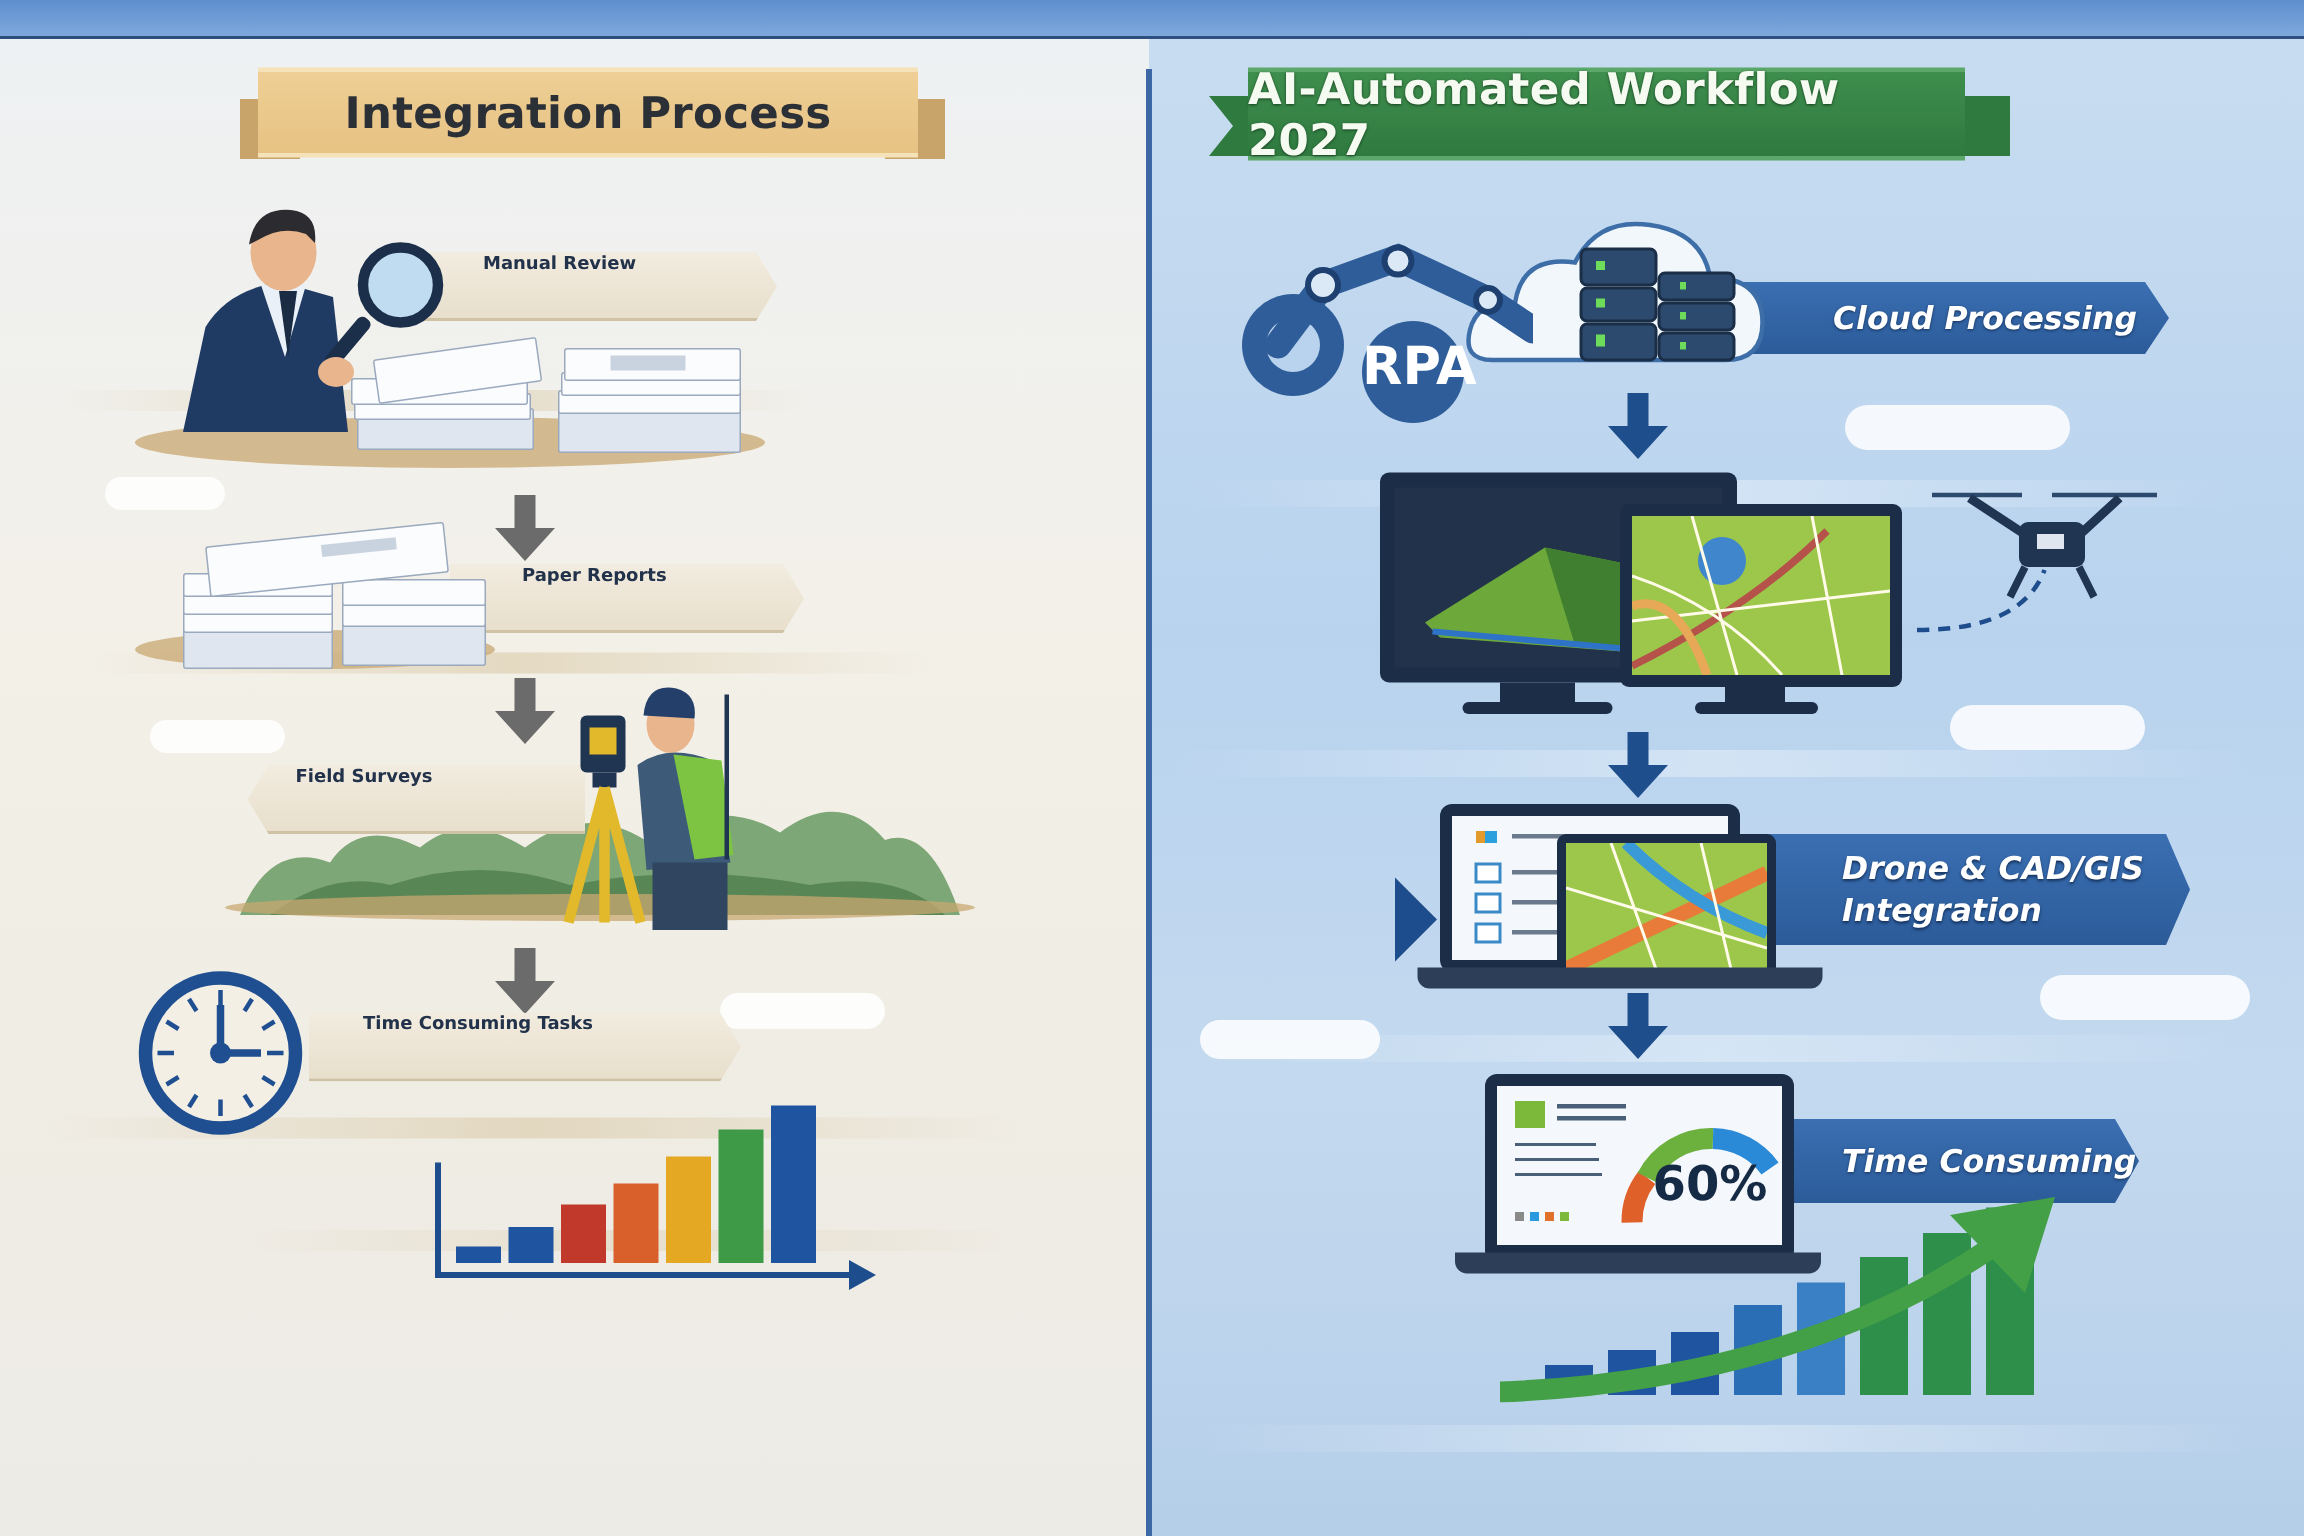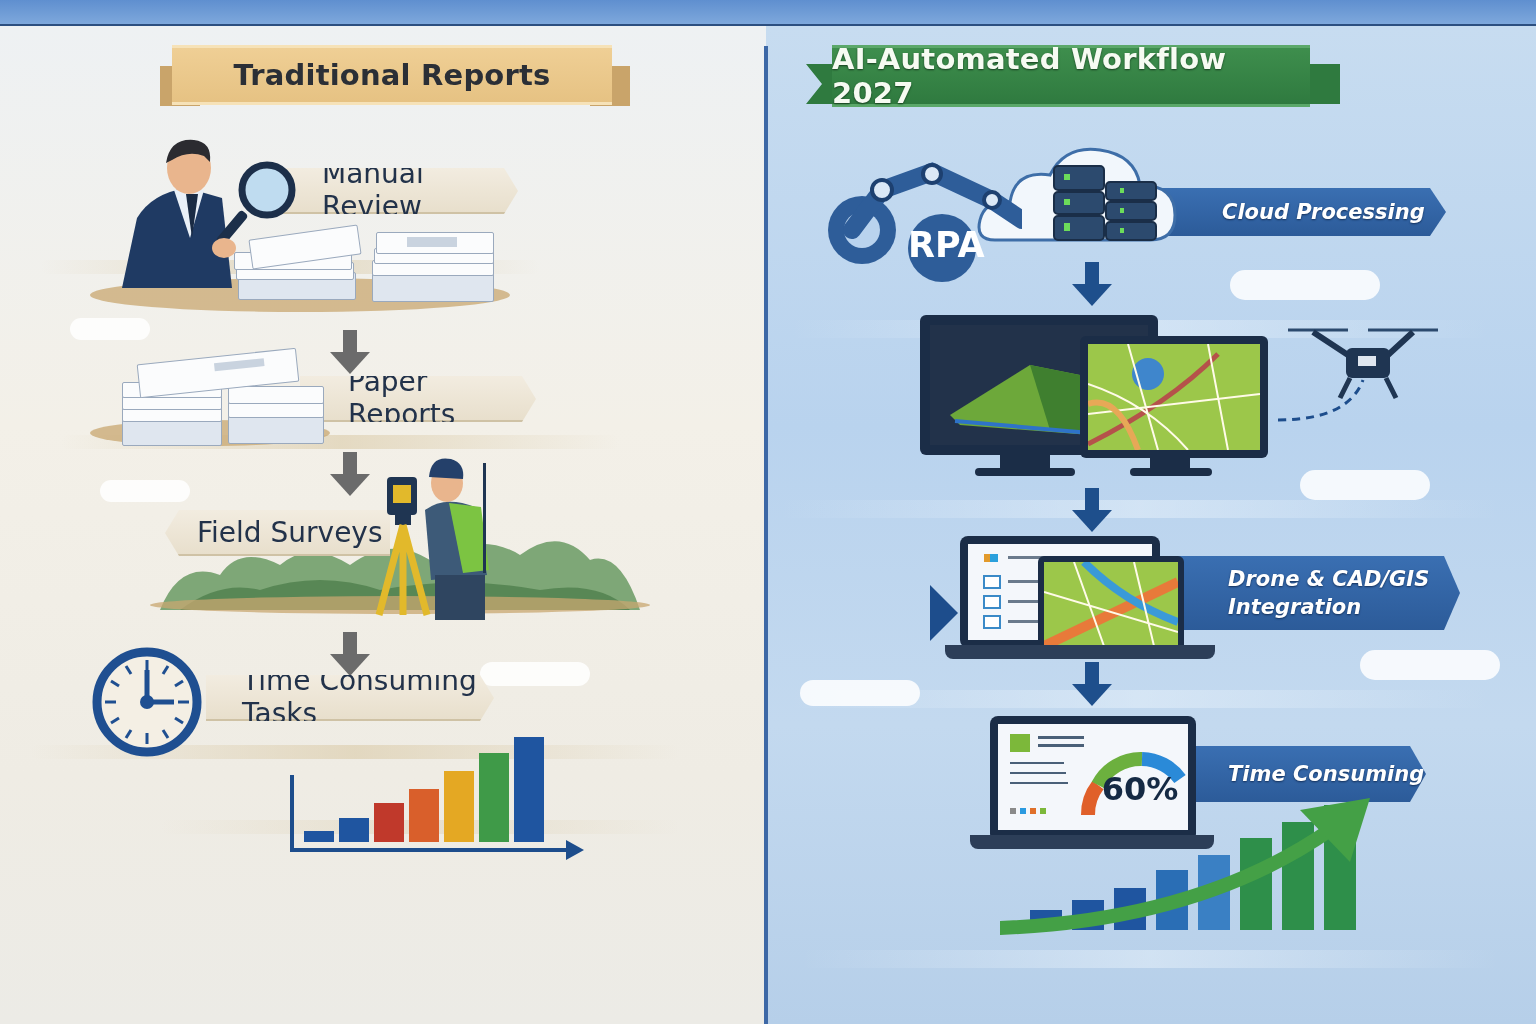--- a/index.html
+++ b/index.html
@@ -31,22 +31,22 @@
   .tail-trad-l { left: 160px; top: 66px; width: 40px; background: #c9a46a; }
   .tail-trad-r { left: 590px; top: 66px; width: 40px; background: #c9a46a; }
   .banner.ai { left: 832px; top: 45px; width: 478px; height: 62px;
     background: linear-gradient(#3e8e4d, #2f7a3f); color: #f6fbf2;
     border-top: 3px solid #5ba86a; border-bottom: 3px solid #5ba86a; text-shadow: 0 1px 2px #173d1f; }
   .tail-ai-l { left: 806px; top: 64px; width: 44px; background: #2f7a3f;
     clip-path: polygon(0 0,100% 0,100% 100%,0 100%,16px 50%); }
   .tail-ai-r { left: 1296px; top: 64px; width: 44px; background: #2f7a3f; }
 
   
-  .step-tag { position: absolute; display: flex; align-items: center;
-    background: linear-gradient(#f2ece0, #e8dfcc); color: #22324a; font-weight: normal; font-size: 28px;
+  .step-tag { position: absolute; display: flex; 
+    background: linear-gradient(#f2ece0, #e8dfcc); color: #22324a; font-weight: bold; font-size: 12px;
     clip-path: polygon(0 0, calc(100% - 14px) 0, 100% 50%, calc(100% - 14px) 100%, 0 100%);
     border-bottom: 2px solid #cfc2a5; padding-left: 30px; }
   .step-tag.rev { clip-path: polygon(14px 0, 100% 0, 100% 100%, 14px 100%, 0 50%); }
 
   
   .ai-tag { position: absolute; display: flex; align-items: center; color: #fff; font-weight: bold; font-size: 21px;
     background: linear-gradient(#3a6fb2, #2c5b99); text-shadow: 0 1px 2px #14305a;
     clip-path: polygon(0 0, calc(100% - 16px) 0, 100% 50%, calc(100% - 16px) 100%, 0 100%); padding-left: 40px; font-style: italic; }
 
   .arrow-down { position: absolute; width: 40px; height: 46px; }
@@ -79,21 +79,21 @@
 <div class="streak tan" style="left:40px;top:260px;width:500px;"></div>
 <div class="streak tan" style="left:60px;top:435px;width:560px;"></div>
 <div class="streak tan" style="left:30px;top:745px;width:650px;"></div>
 <div class="streak tan" style="left:160px;top:820px;width:520px;opacity:.35"></div>
 <div class="cloud" style="left:70px;top:318px;width:80px;height:22px;"></div>
 <div class="cloud" style="left:100px;top:480px;width:90px;height:22px;"></div>
 <div class="cloud" style="left:480px;top:662px;width:110px;height:24px;"></div>
 
 <div class="banner-tail tail-trad-l"></div>
 <div class="banner-tail tail-trad-r"></div>
-<div class="banner trad">Traditional Reports</div>
+<div class="banner trad">Integration Process</div>
 
 <div class="step-tag" style="left:260px;top:168px;width:258px;height:46px;padding-left:62px;">
   <span>Manual Review</span>
 </div>
 <div class="ground" style="left:90px;top:278px;width:420px;height:34px;"></div>
 <svg style="position:absolute;left:112px;top:138px;" width="200" height="160">
   <path d="M10 150 L25 80 Q40 55 75 50 L110 60 L120 150 Z" fill="#1f3a63"></path>
   <path d="M62 52 L78 100 L92 52 Z" fill="#e9f0f8"></path>
   <path d="M74 56 L80 100 L86 56 Z" fill="#1a2b44"></path>
   <ellipse cx="77" cy="30" rx="22" ry="26" fill="#e9b58d"></ellipse>

